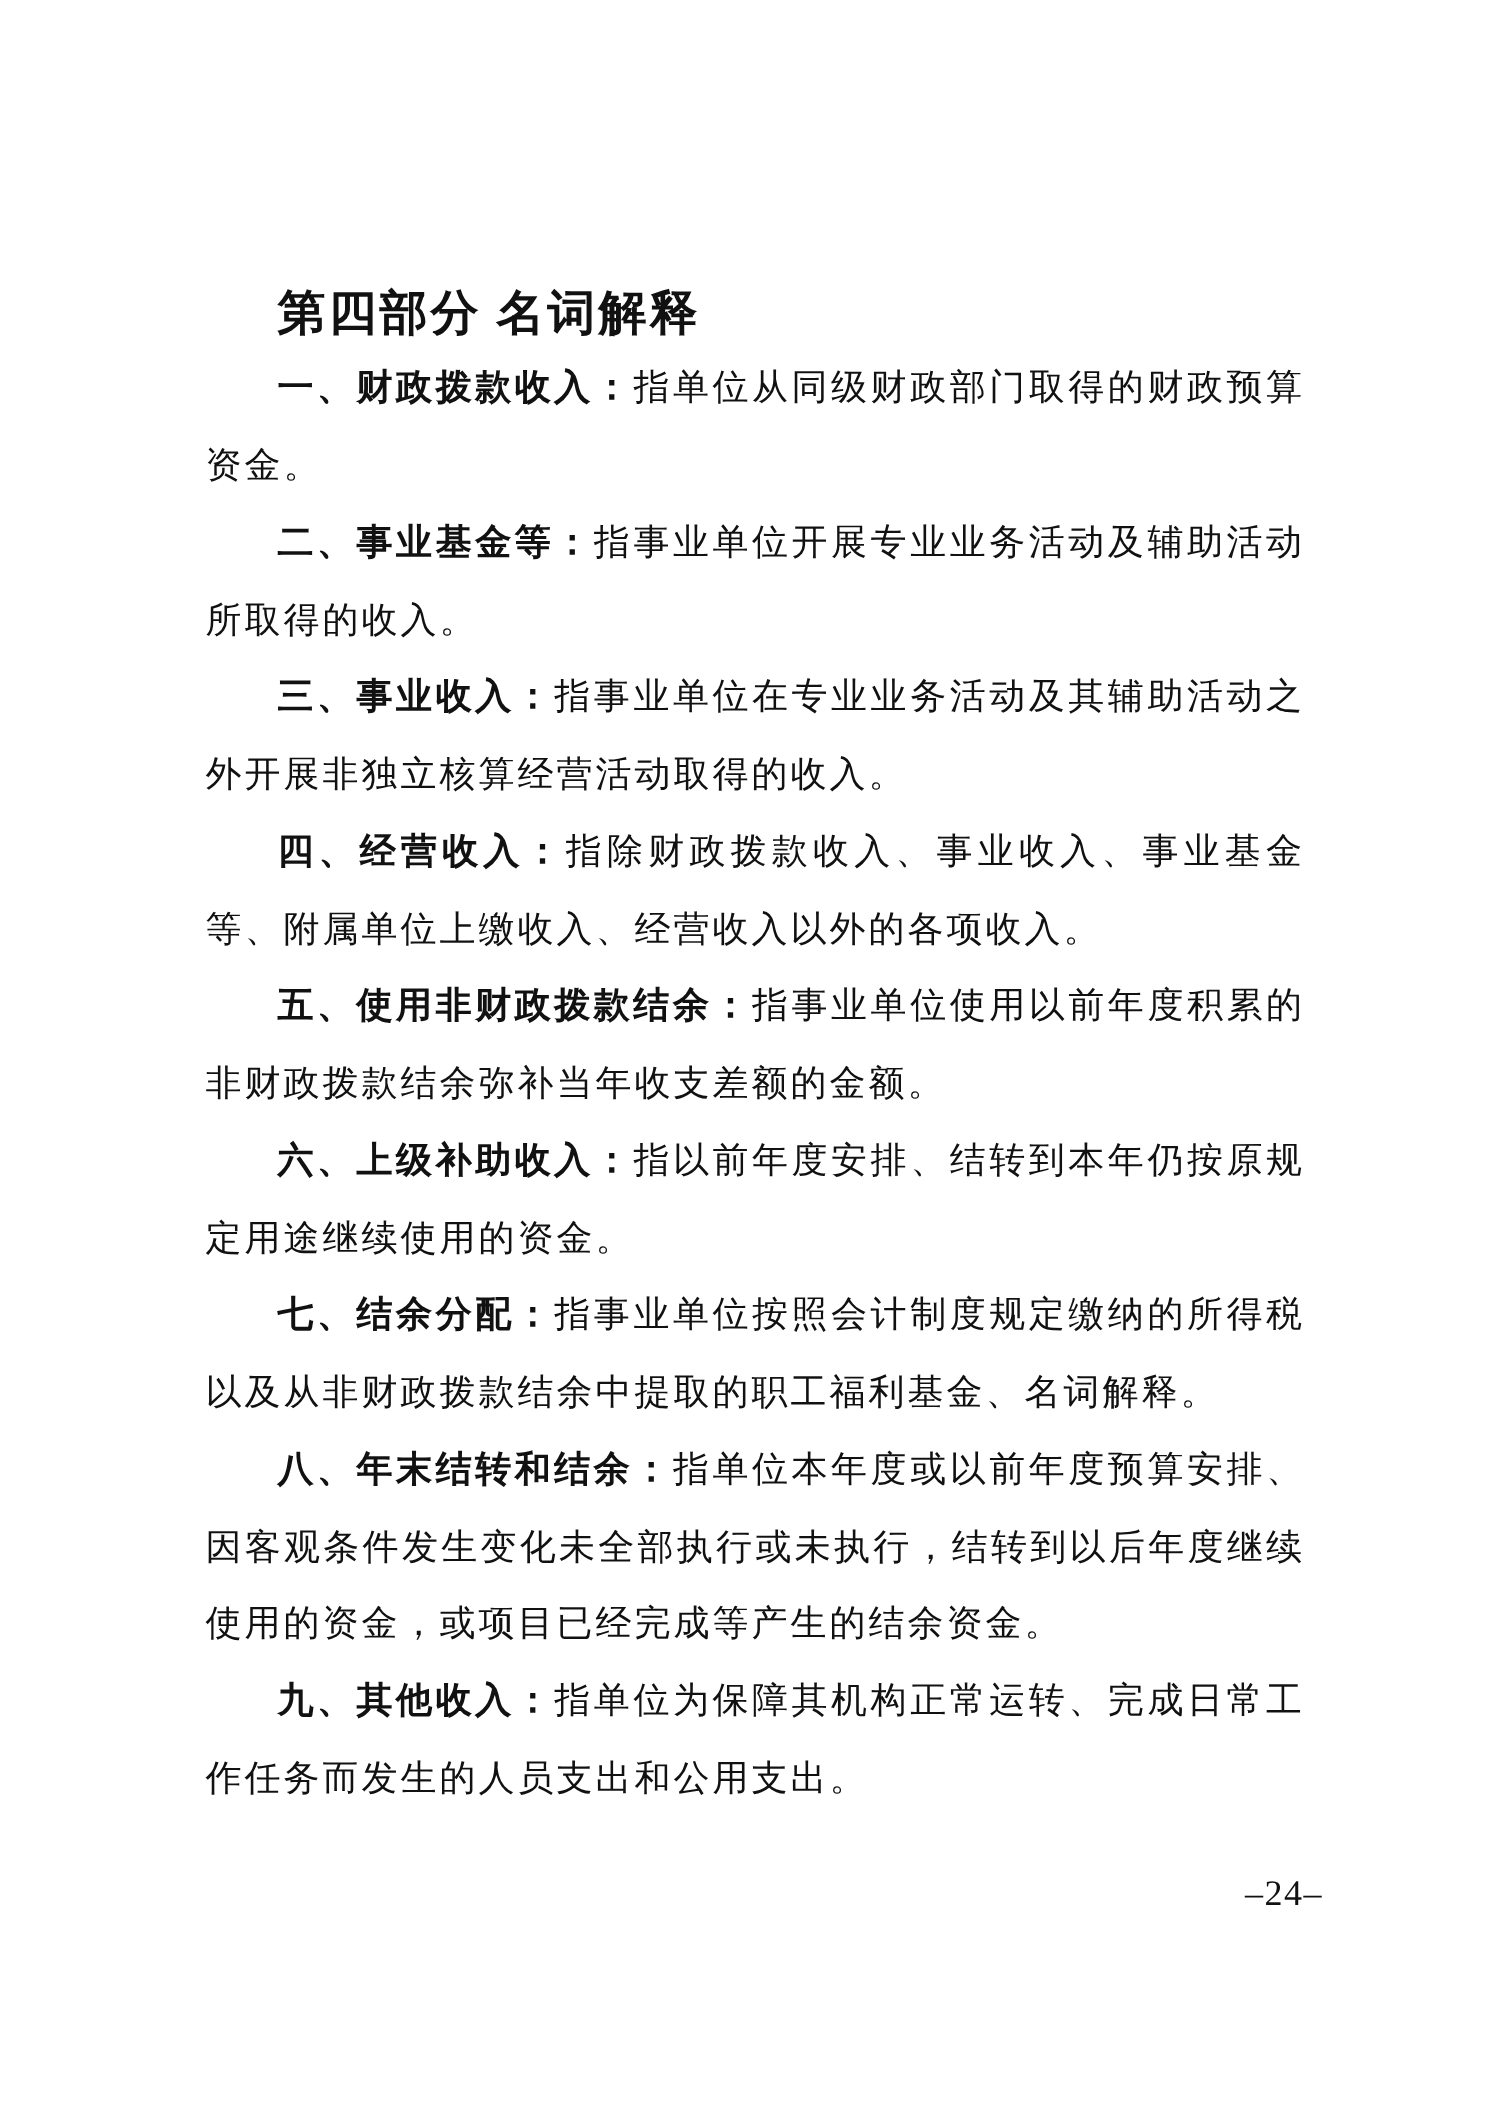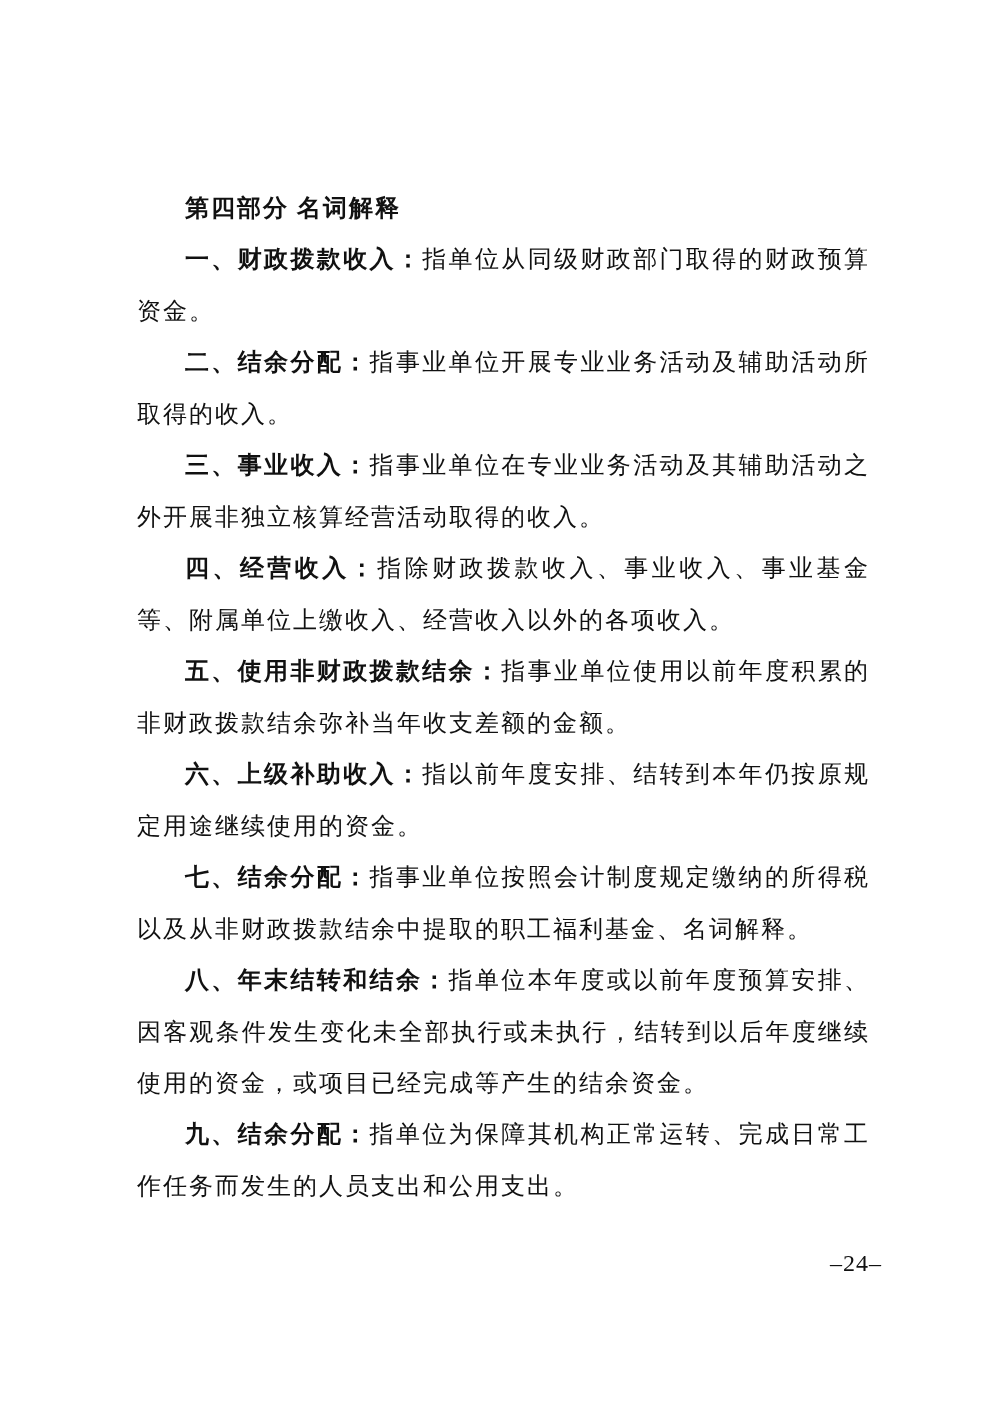--- a/index.html
+++ b/index.html
@@ -13,21 +13,21 @@
     height: 1414px;
     background: #ffffff;
     overflow: hidden;
     box-sizing: border-box;
     padding: 183px 130px 0 137px;
     color: #111111;
     font-family: "Liberation Serif", "DejaVu Serif", serif;
   }
   .heading {
     margin: 0;
-    font-size: 24px;
+    font-size: 32px;
     line-height: 51px;
     font-weight: bold;
     letter-spacing: 2px;
     text-indent: 48px;
     white-space: nowrap;
   }
   .para {
     margin: 0;
     font-size: 24px;
     line-height: 51px;
@@ -53,31 +53,31 @@
 </style>
 </head>
 <body>
 
 <div class="page">
 
   <h1 class="heading">第四部分 名词解释</h1>
 
   <p class="para"><span class="term">一、财政拨款收入：</span><span>指单位从同级财政部门取得的财政预算资金。</span></p>
 
-  <p class="para"><span class="term">二、结余分配：</span><span>指事业单位开展专业业务活动及辅助活动所取得的收入。</span></p>
+  <p class="para"><span class="term">二、事业基金等：</span><span>指事业单位开展专业业务活动及辅助活动所取得的收入。</span></p>
 
   <p class="para"><span class="term">三、事业收入：</span><span>指事业单位在专业业务活动及其辅助活动之外开展非独立核算经营活动取得的收入。</span></p>
 
   <p class="para"><span class="term">四、经营收入：</span><span>指除财政拨款收入、事业收入、事业基金等、附属单位上缴收入、经营收入以外的各项收入。</span></p>
 
   <p class="para"><span class="term">五、使用非财政拨款结余：</span><span>指事业单位使用以前年度积累的非财政拨款结余弥补当年收支差额的金额。</span></p>
 
   <p class="para"><span class="term">六、上级补助收入：</span><span>指以前年度安排、结转到本年仍按原规定用途继续使用的资金。</span></p>
 
   <p class="para"><span class="term">七、结余分配：</span><span>指事业单位按照会计制度规定缴纳的所得税以及从非财政拨款结余中提取的职工福利基金、名词解释。</span></p>
 
   <p class="para"><span class="term">八、年末结转和结余：</span><span>指单位本年度或以前年度预算安排、因客观条件发生变化未全部执行或未执行，结转到以后年度继续使用的资金，或项目已经完成等产生的结余资金。</span></p>
 
-  <p class="para"><span class="term">九、结余分配：</span><span>指单位为保障其机构正常运转、完成日常工作任务而发生的人员支出和公用支出。</span></p>
+  <p class="para"><span class="term">九、其他收入：</span><span>指单位为保障其机构正常运转、完成日常工作任务而发生的人员支出和公用支出。</span></p>
 
   <div class="page-footer">–24–</div>
 
 </div>
 
 </body></html>

